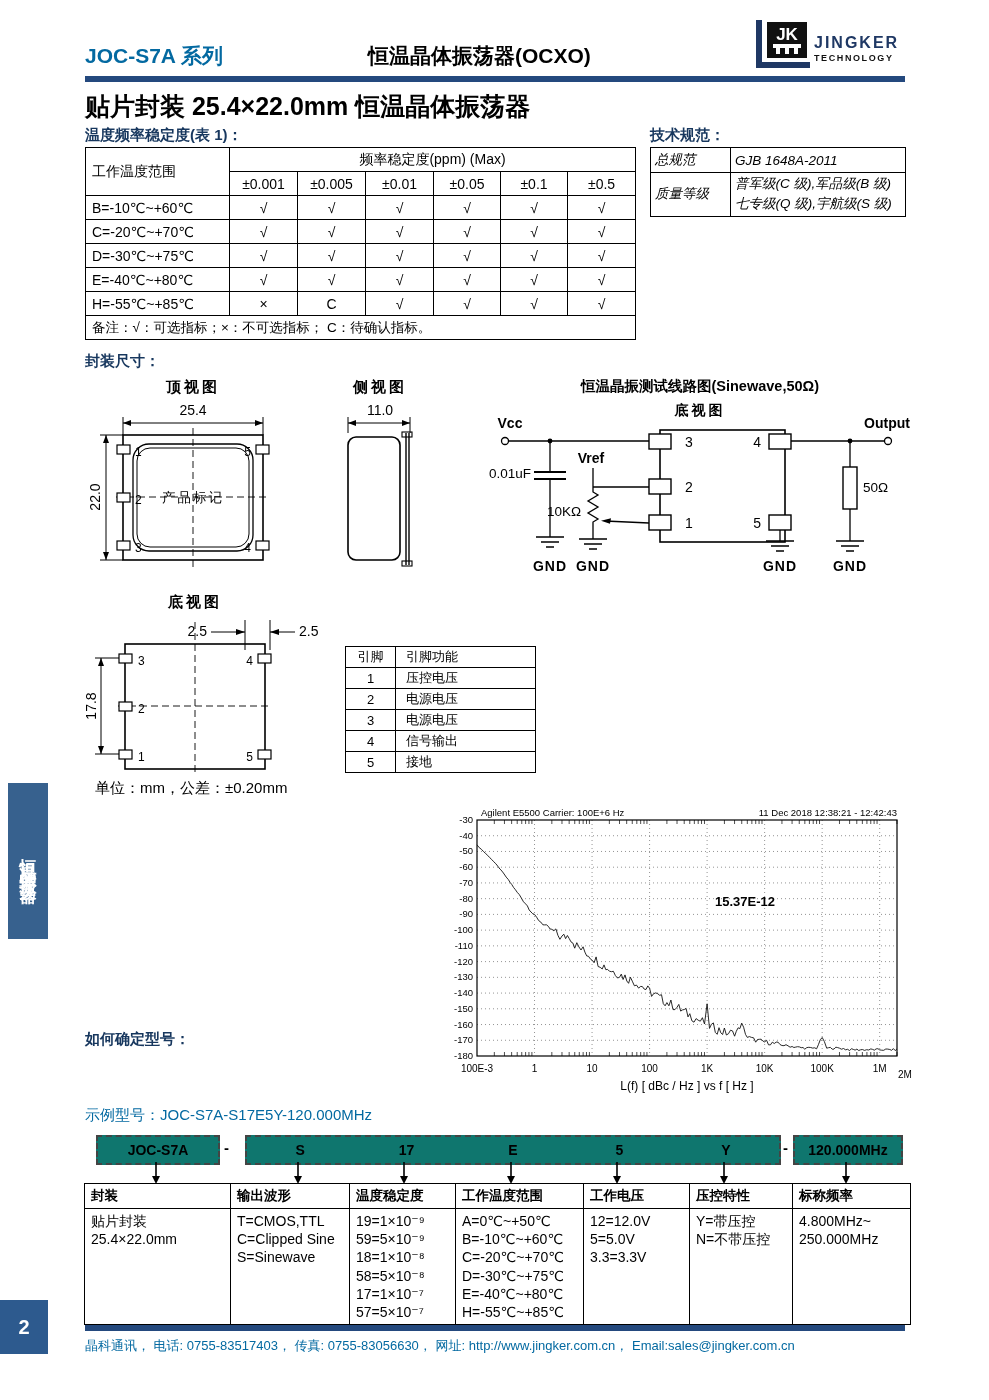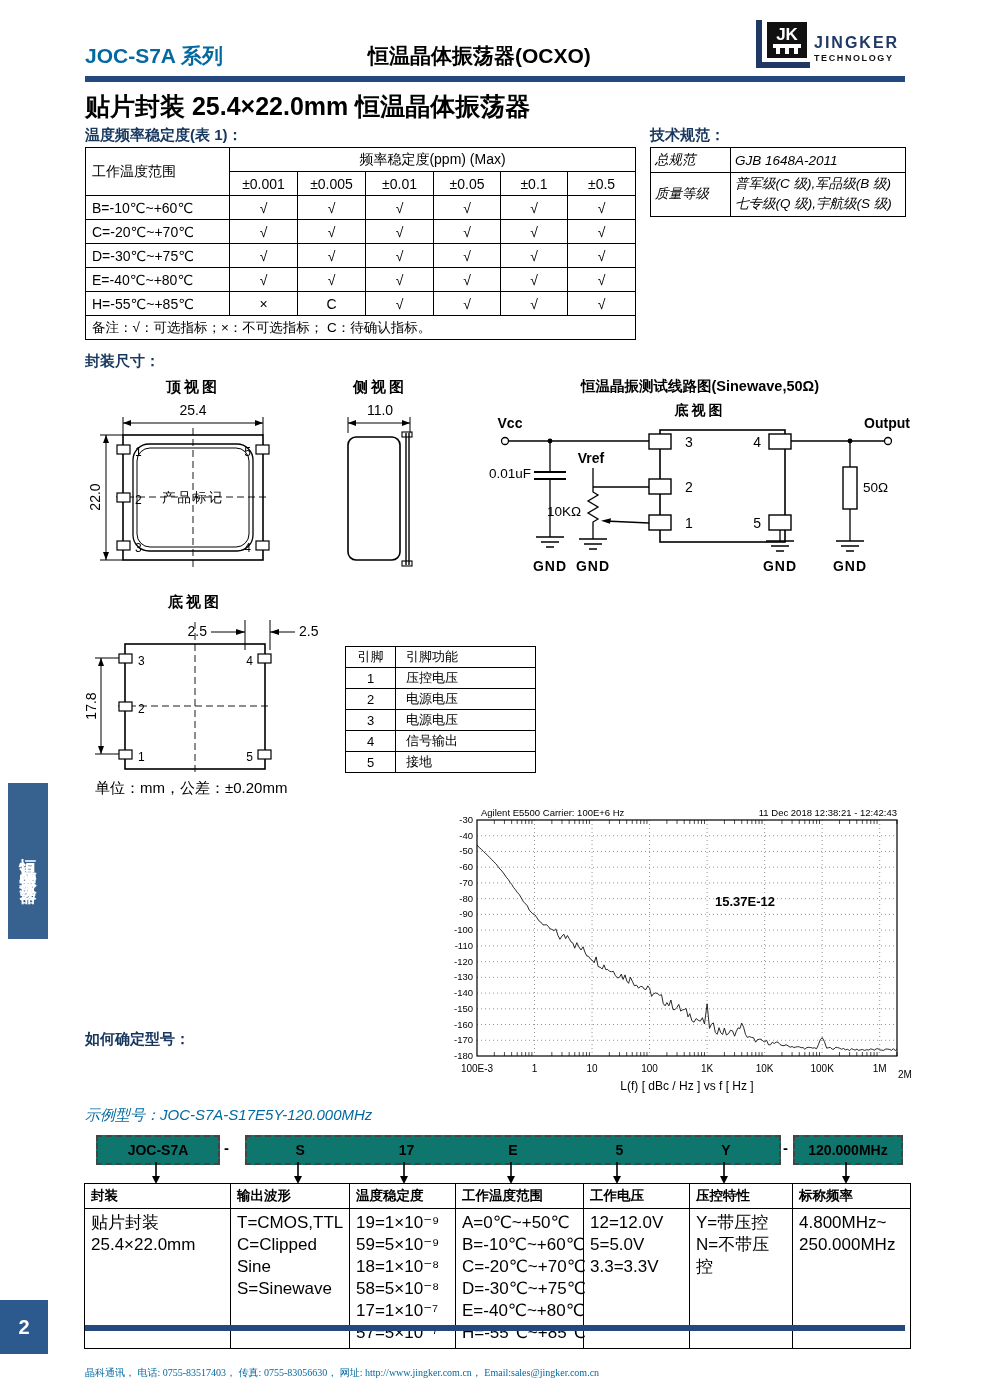--- a/index.html
+++ b/index.html
@@ -22,21 +22,21 @@
   #tech-table{width:255px;table-layout:fixed;font-style:italic;}
   #tech-table td{font-size:13.5px;height:22px;}
   #tech-table .pre{line-height:1.5;}
   
   #pin-table{width:190px;table-layout:fixed;}
   #pin-table th,#pin-table td{height:18px;font-size:13px;text-align:center;}
   #pin-table td:last-child,#pin-table th:last-child{text-align:left;padding-left:10px;}
   
   #decode-table{width:826px;table-layout:fixed;}
   #decode-table th{font-size:13.5px;font-weight:bold;text-align:left;height:22px;padding-left:6px;}
-  #decode-table td{font-size:17px;vertical-align:top;padding:3px 6px;line-height:1.3;}
+  #decode-table td{font-size:14px;vertical-align:top;padding:3px 6px;line-height:1.3;}
   .dashed-box{border:2px dashed #444;background:#0f766e;display:flex;align-items:center;justify-content:center;font-size:14px;font-weight:bold;}
   .code-cell{flex:1;text-align:center;font-size:14px;font-weight:bold;}
   .plot-serif{font-family:"Liberation Serif","DejaVu Serif",serif;}
   svg text{font-family:"Liberation Sans","DejaVu Sans",sans-serif;}
   .sidebar-tab{background:#37618E;color:#fff;writing-mode:vertical-rl;text-orientation:upright;
     display:flex;align-items:center;justify-content:center;font-size:17px;letter-spacing:5px;font-weight:bold;}
   .page-tab{background:#2D5A8E;color:#fff;display:flex;align-items:center;justify-content:center;font-size:20px;font-weight:bold;}
 </style>
 </head>
 <body>
@@ -498,21 +498,21 @@
     <text x="439.68290936293107" y="266" font-size="10" text-anchor="middle">1M</text>
     <text x="465" y="272" font-size="10" text-anchor="middle">2M</text>
     <text x="41" y="10" font-size="9.5">Agilent E5500   Carrier: 100E+6 Hz</text>
     <text x="457" y="10" font-size="9.5" text-anchor="end">11 Dec 2018  12:38:21 - 12:42:43</text>
     <text x="275" y="100" font-size="13" font-weight="bold" font-family="&quot;Liberation Sans&quot;,sans-serif">15.37E-12</text>
     <text x="247" y="284" font-size="12" text-anchor="middle">L(f)  [ dBc / Hz ]  vs  f [ Hz ]</text>
     <path d="M37.0,38.8L39.2,41.6L41.4,43.3L43.6,45.6L45.6,47.5L47.6,49.3L49.7,51.6L51.7,53.5L53.7,55.7L55.8,57.7L57.8,60.2L59.9,63.0L62.0,65.1L64.1,68.0L66.2,71.1L68.3,73.5L70.1,76.4L71.9,78.7L73.6,81.5L75.4,83.7L77.2,86.3L79.3,88.6L81.4,92.1L83.5,95.8L85.6,97.9L87.4,99.9L89.2,104.0L91.0,106.0L92.7,107.7L94.5,108.4L96.6,111.2L98.7,114.6L100.8,116.1L102.9,118.8L104.7,118.9L106.5,118.8L108.3,120.3L110.1,123.0L111.8,123.3L113.9,124.7L115.9,122.9L117.9,129.3L119.9,133.3L122.0,130.0L123.8,128.2L125.6,132.6L127.4,129.5L129.2,132.5L131.0,135.9L132.9,137.1L134.7,142.2L136.8,136.7L138.9,140.9L141.0,144.0L143.1,140.8L144.9,146.1L146.7,149.9L148.5,150.3L150.3,152.9L152.1,154.2L154.1,156.7L156.1,150.9L158.1,160.5L160.2,161.3L162.2,163.0L164.0,158.9L165.8,163.7L167.6,163.4L169.4,165.2L171.4,165.7L173.4,165.3L175.4,169.6L177.5,172.0L179.5,171.3L181.3,168.1L183.1,173.5L185.0,168.9L186.8,175.0L188.6,177.3L190.4,171.2L192.3,175.2L194.4,179.8L196.5,179.1L198.6,182.1L200.7,180.4L202.4,180.6L204.2,183.1L206.0,183.5L207.8,179.9L209.6,182.3L211.6,190.4L213.6,187.7L215.7,186.9L217.7,187.7L219.7,189.3L221.5,188.7L223.3,197.7L225.1,199.8L226.9,196.6L228.9,199.8L230.9,194.0L233.0,203.6L235.0,203.6L237.0,201.3L238.8,198.4L240.7,205.1L242.5,203.9L244.3,203.5L246.1,202.4L248.0,210.9L249.8,207.7L251.9,214.8L254.0,216.2L256.1,212.6L258.2,214.2L260.3,215.2L262.4,211.7L264.5,218.0L267.1,197.8L269.5,222.4L271.4,218.3L273.4,216.9L275.3,226.4L277.2,228.3L279.0,221.7L280.8,226.8L282.6,228.5L284.4,222.0L286.4,229.0L288.5,227.7L290.5,224.2L292.5,224.9L294.6,230.2L296.3,225.3L298.1,221.8L299.9,222.6L301.7,217.1L303.6,221.2L305.5,228.4L307.3,231.4L309.4,230.6L311.5,231.4L313.6,231.8L315.7,236.2L317.5,233.5L319.3,233.3L321.1,233.2L322.8,235.0L324.6,235.9L326.6,234.3L328.5,238.8L330.4,238.9L332.3,236.2L334.3,237.5L336.2,236.1L338.1,236.2L340.0,238.5L341.9,239.5L344.0,239.7L346.0,238.7L348.0,239.8L350.1,241.2L352.1,240.5L353.9,241.5L355.7,241.1L357.5,240.7L359.4,240.9L361.2,241.7L363.0,241.5L364.8,243.2L366.8,241.6L368.8,241.3L370.7,241.5L372.7,242.1L374.6,241.8L376.6,242.8L378.4,238.7L380.3,233.7L382.2,231.5L384.4,235.6L386.7,242.2L388.5,241.7L390.4,241.4L392.2,243.2L394.0,243.1L395.8,241.2L397.7,241.6L399.5,242.2L401.5,243.2L403.5,242.5L405.6,243.8L407.6,243.3L409.6,244.6L411.4,242.7L413.3,243.4L415.1,244.1L416.9,243.1L418.7,244.5L420.5,243.8L422.4,243.5L424.5,244.4L426.6,243.7L428.7,244.0L430.8,242.9L432.6,243.4L434.3,244.2L436.1,242.9L437.9,242.7L439.7,243.9L441.7,244.2L443.7,244.3L445.8,243.0L447.8,243.1L449.8,243.5L451.6,244.3L453.4,242.6L455.2,244.6L457.0,242.9" fill="none" stroke="#111" stroke-width="0.9"></path>
   </svg>
 
 <div class="abs sec-title" style="left:85px;top:1030px;">如何确定型号：</div>
-<div class="abs navy" style="left:85px;top:1106px;font-size:15px;font-weight:500;font-style:italic;">示例型号：JOC-S7A-S17E5Y-120.000MHz</div>
+<div class="abs navy" style="left:85px;top:1106px;font-size:15px;font-weight:500;">示例型号：JOC-S7A-S17E5Y-120.000MHz</div>
 
 <div class="abs dashed-box" style="left:96px;top:1135px;width:120px;height:26px;">
     <span>JOC-S7A</span>
   </div>
 <div class="abs" style="left:224px;top:1139px;font-size:15px;font-weight:bold;">-</div>
 <div class="abs dashed-box" style="left:245px;top:1135px;width:532px;height:26px;">
   <span class="code-cell">S</span>
   <span class="code-cell">17</span>
   <span class="code-cell">E</span>
   <span class="code-cell">5</span>
@@ -590,13 +590,13 @@
         <td class="pre">4.800MHz~
 250.000MHz</td>
       </tr>
   </tbody>
 </table>
 
 <div class="abs sidebar-tab" style="left:8px;top:783px;width:40px;height:156px;">恒温晶体振荡器</div>
 <div class="abs page-tab" style="left:0px;top:1300px;width:48px;height:54px;">2</div>
 
 <div class="abs rule" style="left:85px;top:1325px;width:820px;"></div>
-<div class="abs navy" style="left:85px;top:1366px;font-size:10px;font-weight:500;width:845px;font-family:Liberation Serif, serif;">晶科通讯， 电话: 0755-83517403， 传真: 0755-83056630， 网址: http://www.jingker.com.cn，  Email:sales@jingker.com.cn</div>
+<div class="abs navy" style="left:85px;top:1337px;font-size:13px;font-weight:500;width:845px;">晶科通讯， 电话: 0755-83517403， 传真: 0755-83056630， 网址: http://www.jingker.com.cn，  Email:sales@jingker.com.cn</div>
 
 </body></html>

